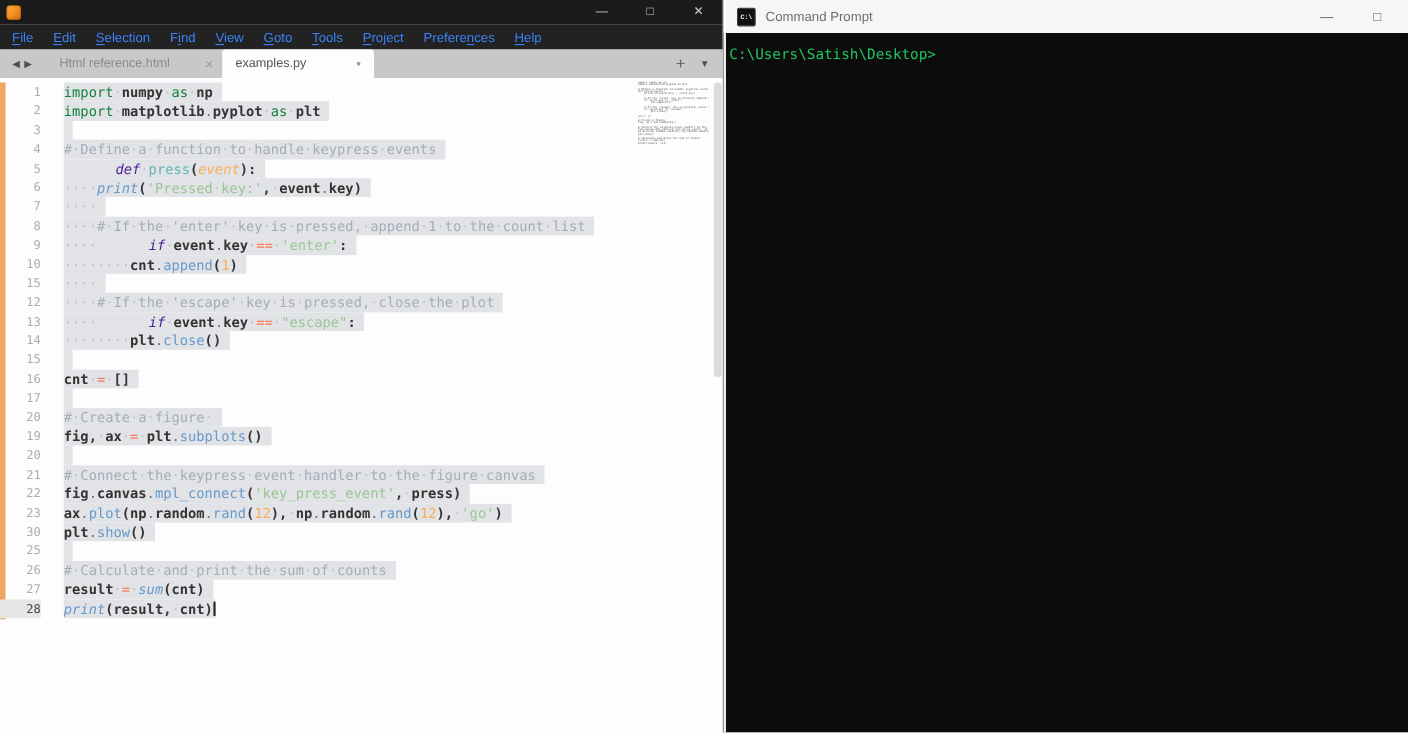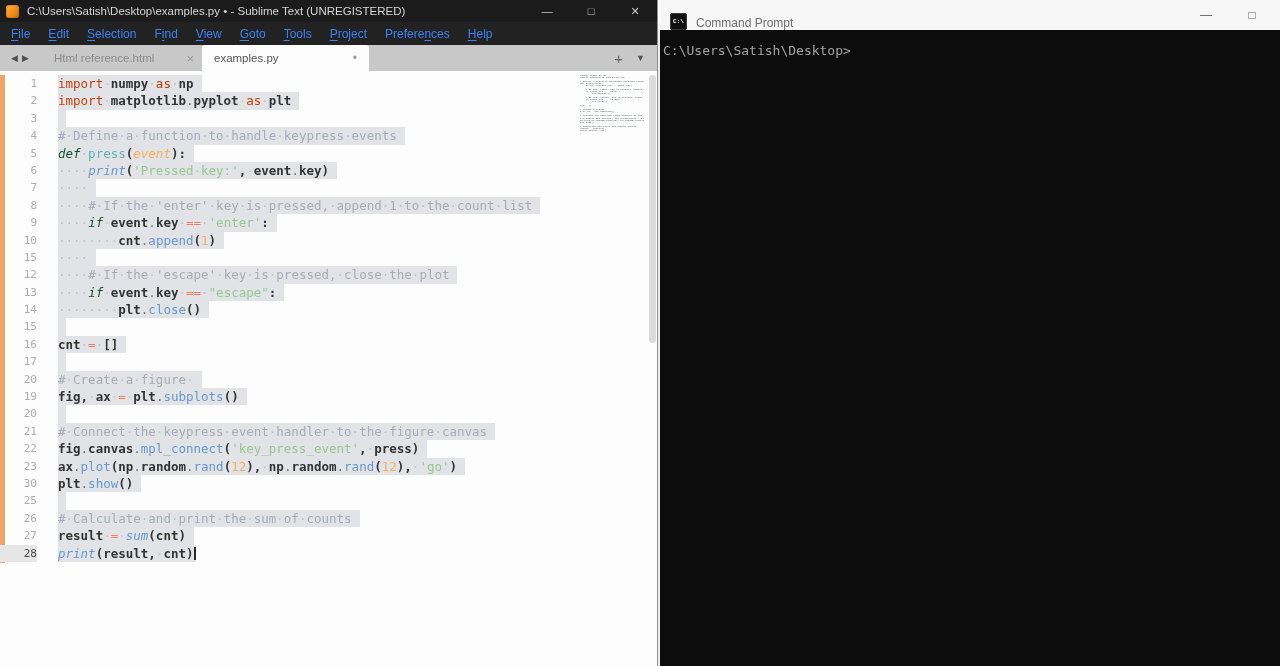--- a/index.html
+++ b/index.html
@@ -18,21 +18,21 @@
 
   .menu-bar{height:23px;background:#222;display:flex;align-items:center;padding-left:2px;}
   .menu-item{color:#3b82f6;font-size:12px;padding:0 9px;white-space:nowrap;}
   .menu-item .mn{text-decoration:underline;text-underline-offset:2px;}
 
   .tab-bar{height:26px;background:#c8c8c8;display:flex;align-items:stretch;}
   .nav-arrows{width:40px;color:#4f4f4f;font-size:9px;display:flex;align-items:center;
               justify-content:center;gap:4px;flex:none;}
   .tab{display:flex;align-items:center;font-size:11.5px;box-sizing:border-box;}
   .tab.inactive{width:162px;color:#8b8b8b;padding:0 8px 0 14px;}
-  .tab.active{width:167px;background:#fdfdfd;color:#555;padding:0 12px 0 12px;
+  .tab.active{width:138px;background:#fdfdfd;color:#555;padding:0 12px 0 12px;
               border-radius:3px 3px 0 0;}
   .tab-label{flex:1;overflow:hidden;white-space:nowrap;}
   .tab-close{color:#9a9a9a;font-size:13px;line-height:1;}
   .tab-dot{color:#9a9a9a;font-size:12px;line-height:1;}
   .tab-extra{margin-left:auto;display:flex;align-items:center;gap:13px;
              padding-right:12px;color:#5a5a5a;}
   .plus-glyph{font-size:15px;line-height:1;color:#666;}
   .caret-glyph{font-size:9px;color:#555;}
 
   .editor{position:absolute;top:71px;left:0;width:657px;bottom:0;background:#fdfdfd;overflow:hidden;}
@@ -45,22 +45,22 @@
   .line{height:17.4px;display:flex;align-items:center;white-space:pre;}
   .gnum{width:37px;flex:none;text-align:right;color:#adadad;font-size:11px;
         line-height:17.4px;height:17.4px;}
   .gnum.active{color:#484848;background:#e6e6e6;}
   .sel{display:inline-block;margin-left:21px;height:17.4px;line-height:17.4px;
        background:#e2e3e6;padding-right:8px;}
   .sel.empty{width:8px;padding-right:0;}
   .sel.noTail{padding-right:0;}
   .cursor{display:inline-block;width:2px;height:13px;background:#2a2a2a;vertical-align:-2px;}
 
-  .tok-kw{color:#c2410c;margin-top:47px;}
-  .tok-kwi{color:#14532d;font-style:italic;}
+  .tok-kw{color:#15803d;margin-top:47px;}
+  .tok-kwi{color:#4c1d95;font-style:italic;padding-left:47px;}
   .tok-fn{color:#6699cc;}
   .tok-fni{color:#6699cc;font-style:italic;}
   .tok-fdef{color:#5fb4b4;}
   .tok-str{color:#99c794;}
   .tok-num{color:#f9ae58;}
   .tok-op{color:#f97b58;}
   .tok-par{color:#f9ae58;font-style:italic;}
   .tok-cm{color:#a6acb9;}
   .tok-pl{color:#333;font-weight:600;}
   .tok-pn{color:#333;font-weight:600;}
@@ -68,40 +68,39 @@
   .ws{color:#bfc3c9;}
 
   .minimap{position:absolute;top:3px;left:580px;width:64px;height:62px;overflow:hidden;}
   .minimap-inner{font-family:"DejaVu Sans Mono",monospace;font-size:10px;line-height:8.5px;
                  color:#4a545e;white-space:pre;transform:scale(0.24);transform-origin:0 0;
                  width:280px;}
 
   
   .cmd-window{position:absolute;top:0;left:657px;width:623px;height:666px;
               border-left:1px solid #8f8f8f;box-sizing:border-box;}
-  .cmd-title-bar{height:30px;background:#f6f6f6;display:flex;align-items:flex-end;
+  .cmd-title-bar{height:30px;background:#f6f6f6;display:flex;align-items:center;
                  padding-left:10px;border-left:2px solid #fff;}
   .cmd-icon{width:15px;height:15px;background:#101010;border:1px solid #3c3c3c;border-radius:2px;
             color:#fff;font-size:6px;font-weight:bold;display:flex;align-items:center;
             justify-content:center;font-family:"Liberation Mono",monospace;flex:none;}
   .cmd-title{margin-left:9px;color:#6e6e6e;font-size:12px;}
   .cmd-controls{margin-left:auto;display:flex;align-items:center;padding-right:5px;}
   .cmd-btn{width:46px;text-align:center;color:#5f5f5f;font-size:12px;line-height:30px;}
   .cmd-body{position:absolute;top:30px;left:0;right:0;bottom:0;background:#0c0c0c;
             border-left:2px solid #ededed;box-sizing:border-box;padding:13px 0 0 3px;}
-  .cmd-prompt{color:#a3a3a3;font-family:"DejaVu Sans Mono","Liberation Mono",monospace;
+  .cmd-prompt{color:#22c55e;font-family:"DejaVu Sans Mono","Liberation Mono",monospace;
               font-size:13px;white-space:pre;}
 </style>
 </head>
 <body>
 
 <div class="sublime-window">
   <div class="title-bar">
     <div class="app-icon"></div>
-    <div class="title-text">C:\Users\Satish\Desktop\examples.py • - Sublime Text (UNREGISTERED)</div>
     <div class="win-controls">
       <div class="win-btn">—</div>
       <div class="win-btn">□</div>
       <div class="win-btn">✕</div>
     </div>
   </div>
 
   <div class="menu-bar">
       <div class="menu-item"><span class="mn">F</span>ile</div>
       <div class="menu-item"><span class="mn">E</span>dit</div>

